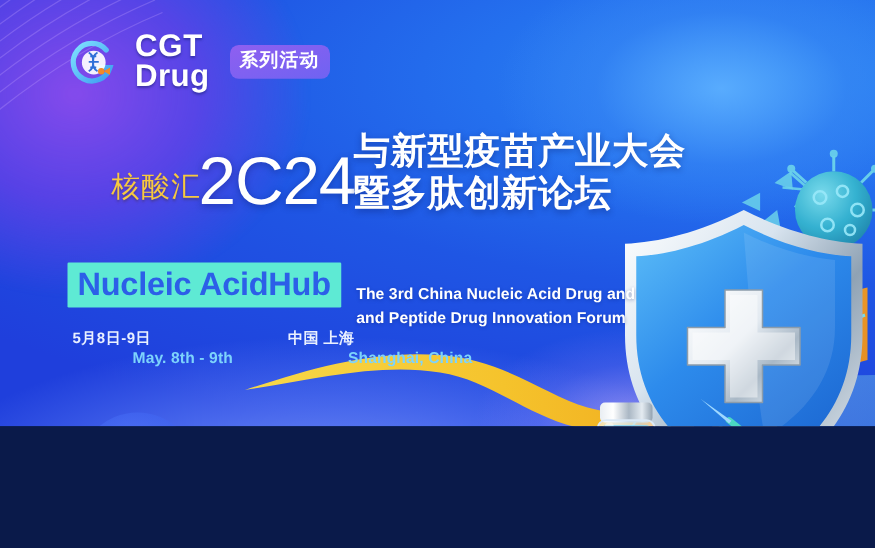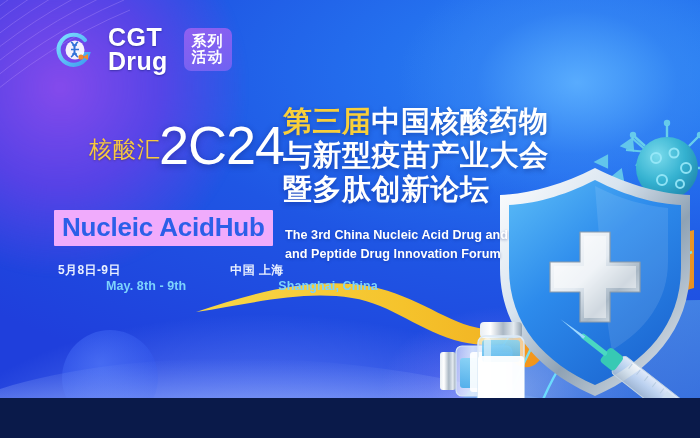--- a/index.html
+++ b/index.html
@@ -1,19 +1,19 @@
 <!DOCTYPE html>
 <html><head>
 <meta charset="utf-8">
 <style>
   html,body{margin:0;padding:0;background:#0a1a4a;}
   *{box-sizing:border-box;}
   .poster{
     position:relative;
-    width:700px;height:398px;
+    width:700px;height:341px;
     overflow:hidden;
     font-family:"Liberation Sans","DejaVu Sans",sans-serif;
     background:#1c50e8;
   }
 
   
   .bg-base{
     position:absolute;inset:0;
     background:
       radial-gradient(120% 90% at 88% 18%, #2f8bf2 0%, #2470ee 28%, #1f56e4 55%, #1f3fdc 100%),
@@ -61,21 +61,21 @@
   }
   .logo-asia{
     font-size:25px;font-weight:bold;color:#ffffff;letter-spacing:.3px;
     margin-top:1px;text-shadow:0 1px 2px rgba(20,30,110,.5);
   }
   .logo-badge{
     margin-left:6px;
     background:linear-gradient(160deg,#8f5ff0 0%,#6f63f2 100%);
     border-radius:7px;
     padding:5px 8px 6px;
-    display:flex;flex-direction:column;align-items:center;line-height:1.06;
+    display:flex;flex-direction:row;align-items:center;line-height:1.06;
   }
   .logo-badge span{
     font-size:15px;font-weight:bold;color:#ffffff;letter-spacing:1px;
   }
 
   
   .hero{position:absolute;left:54px;top:118px;width:230px;height:130px;}
   .hero-2024{
     position:relative;
     font-size:54px;font-weight:normal;color:#ffffff;
@@ -92,21 +92,21 @@
     font-size:23px;font-weight:normal;
     color:#f6c game; 
   }
   .hero-han{
     color:#f7c93f;
     letter-spacing:1px;
     text-shadow:0 1px 2px rgba(60,40,0,.35);
   }
   .hero-bar{
     position:absolute;left:0;top:92px;
-    background:#f0abfc;
+    background:#5eead4;
     padding:2px 8px 3px;
     border-radius:1px;
     display:inline-block;
   }
   .hero-bar span{
     font-size:26px;font-weight:bold;color:#2c5fe8;letter-spacing:-.2px;
     white-space:nowrap;
   }
 
   
@@ -392,21 +392,20 @@
       <div class="meta-cn">5月8日-9日</div>
       <div class="meta-en">May. 8th - 9th</div>
     </div>
     <div class="meta-col">
       <div class="meta-cn">中国  上海</div>
       <div class="meta-en">Shanghai, China</div>
     </div>
   </div>
 
   <div class="title">
-    <div class="title-line"><span class="title-gold">第三届</span><span>中国核酸药物</span></div>
     <div class="title-line">与新型疫苗产业大会</div>
     <div class="title-line">暨多肽创新论坛</div>
   </div>
 
   <div class="subtitle">
     <div>The 3rd China Nucleic Acid Drug and</div>
     <div>and  Peptide Drug Innovation Forum</div>
   </div>
 
 </div>

